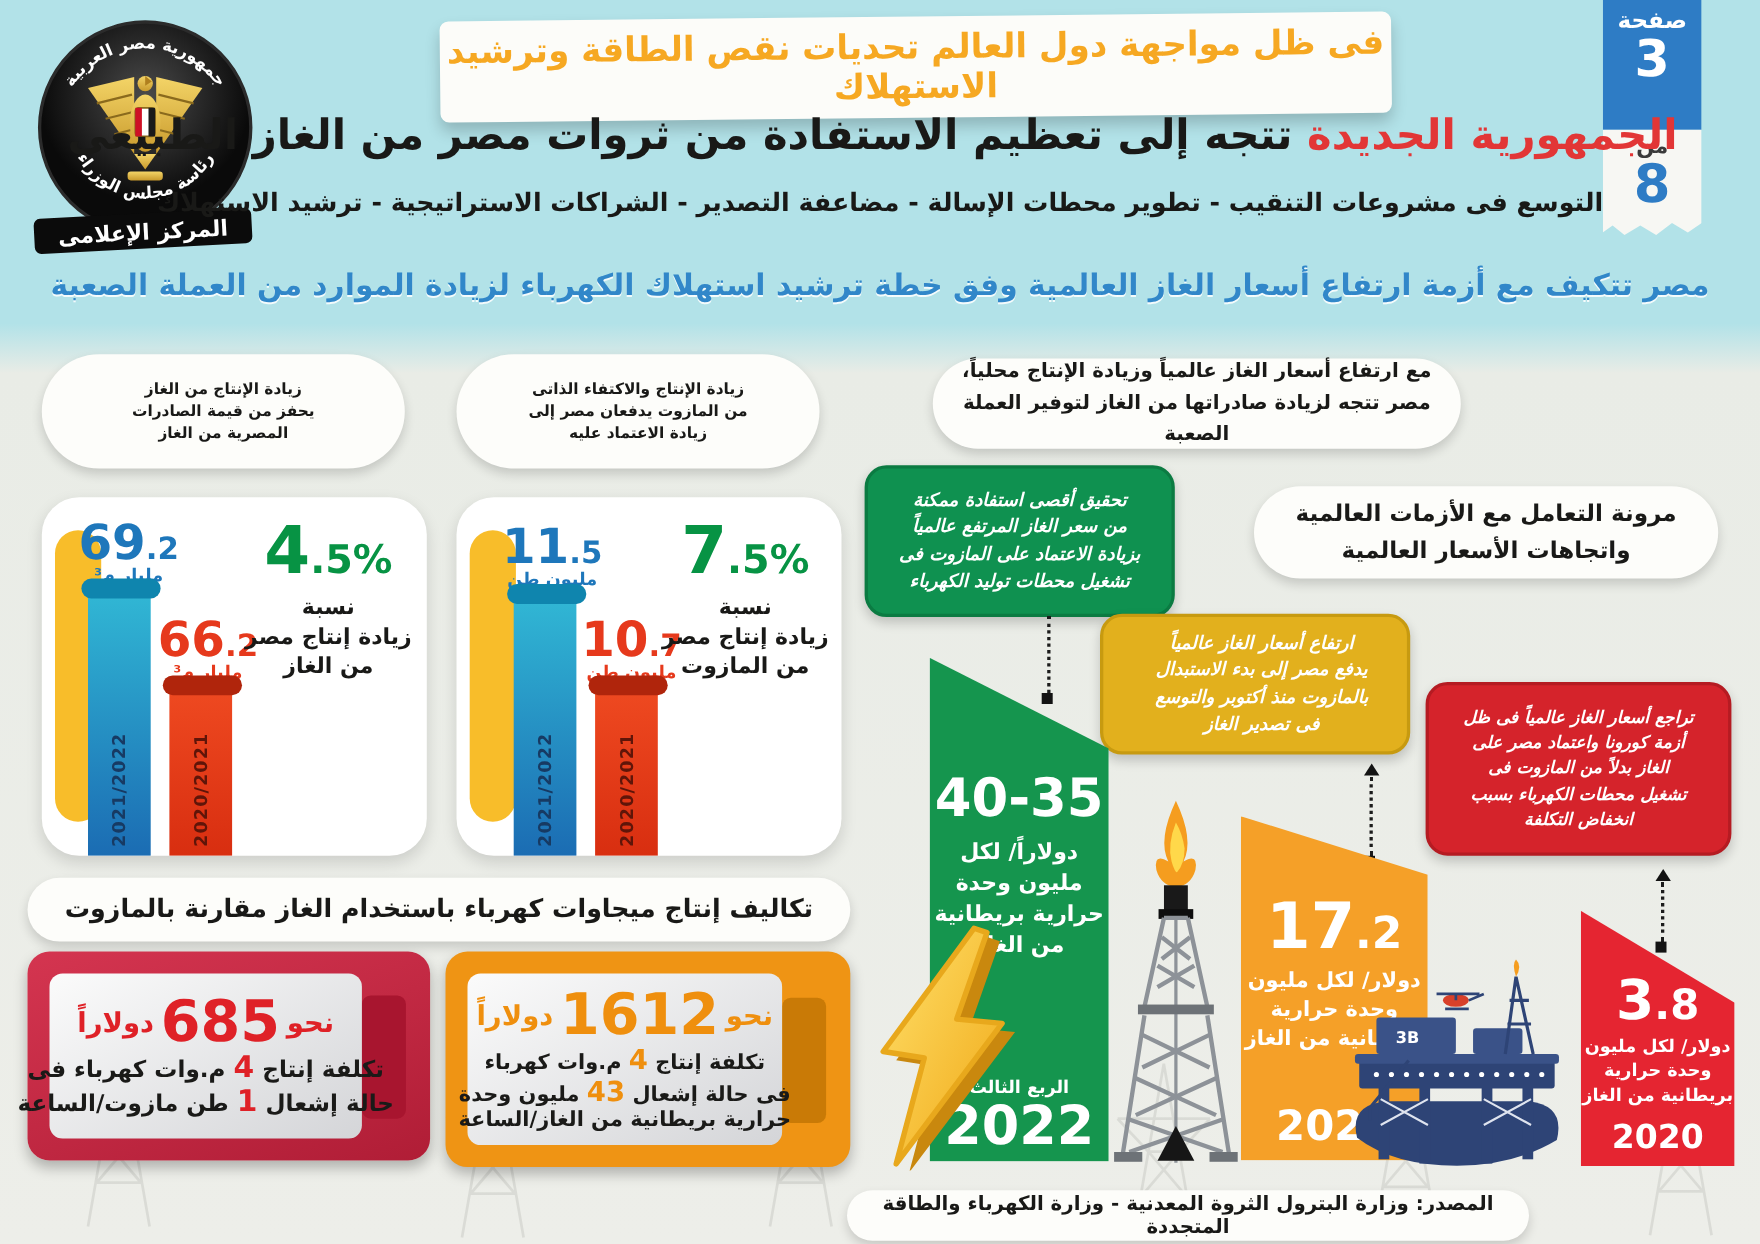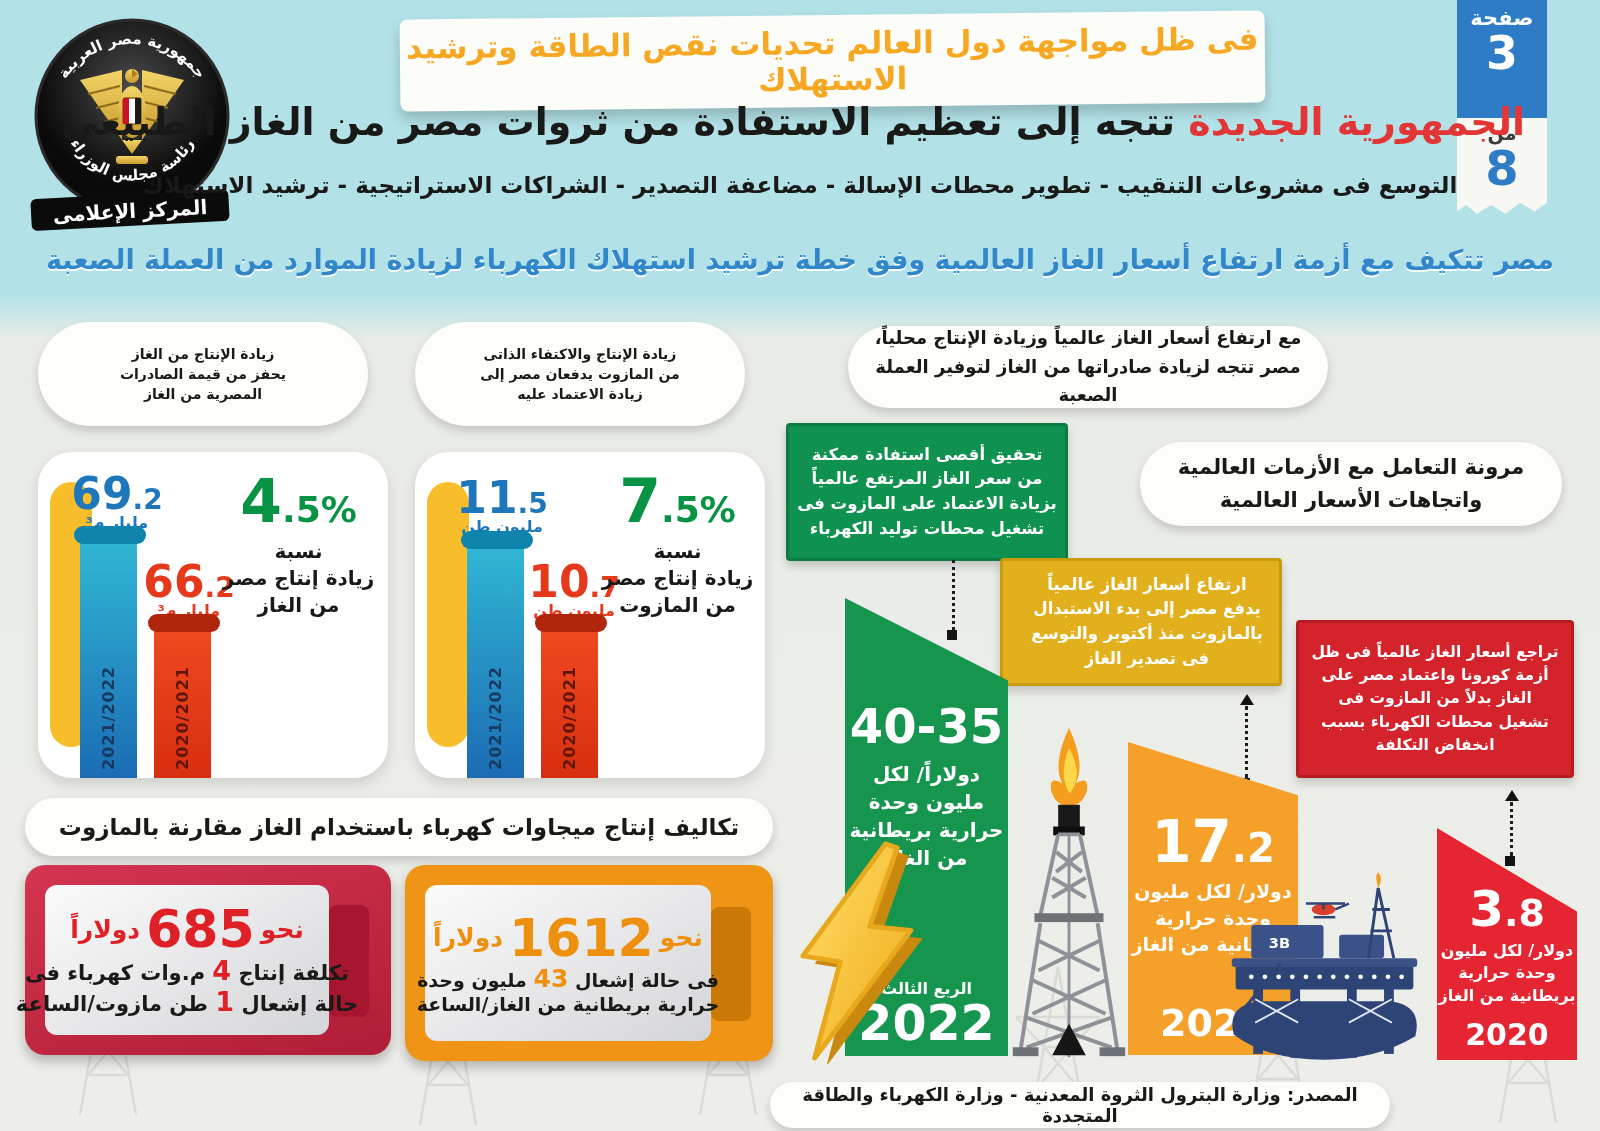--- a/index.html
+++ b/index.html
@@ -44,22 +44,22 @@
   .val .f{font-size:28px;}
   .val.blue{color:#1e77bb;} .val.red{color:#e6391c;}
   .unit{font-size:16px;margin-top:-6px;}
   .year{position:absolute;left:0;right:0;bottom:8px;display:flex;justify-content:center;}
   .year span{writing-mode:vertical-rl;transform:rotate(180deg);font-size:16px;letter-spacing:1px;}
   .year.on-blue span{color:#173a63;} .year.on-red span{color:#5f1509;}
   .pct{position:absolute;width:165px;text-align:center;color:#079344;}
   .pct .m{font-size:60px;} .pct .f{font-size:36px;}
   .pct-cap{font-size:20px;color:#191917;line-height:1.35;margin-top:2px;}
   
-  .note{border-radius:4px;color:#fff;display:flex;align-items:center;justify-content:center;
-    box-shadow:0 5px 10px rgba(0,0,0,.18);line-height:1.5;text-align:center;}
+  .note{border-radius:20px;color:#fff;display:flex;align-items:center;justify-content:center;
+    box-shadow:0 5px 10px rgba(0,0,0,.18);line-height:1.5;text-align:center;font-style:italic;}
   #greenbox{left:786px;top:423px;width:276px;height:132px;background:#0f9150;border:3px solid #0b7b42;font-size:16.5px;}
   #yellowbox{left:1000px;top:558px;width:264px;height:122px;background:#e2b01d;border:3px solid #c79a10;font-size:16.5px;padding-left:12px;}
   #redbox{left:1296px;top:620px;width:272px;height:152px;background:#d5232b;border:3px solid #b51b22;font-size:15.5px;}
   
   .dotline{position:absolute;width:0;border-left:3px dotted #1c1c1c;}
   .sq{position:absolute;width:10px;height:10px;background:#131313;}
   .arrowup{position:absolute;width:0;height:0;border-left:7px solid transparent;border-right:7px solid transparent;border-bottom:11px solid #131313;}
   
   .flag{position:absolute;color:#fff;text-align:center;}
   #flag2022{left:845px;top:598px;width:163px;height:458px;background:#15954e;
@@ -387,20 +387,23 @@
 
   <div id="costcard2" class="costcard">
     <div class="ribbonfold"></div>
     <div class="costinner">
       <div class="cost-top">
         <span class="small">نحو</span>
         <span class="big ltr">1612</span>
         <span class="small">دولاراً</span>
       </div>
       <div class="cost-line">
+        <span>تكلفة إنتاج </span><span class="cn ltr">4</span><span> م.وات كهرباء</span>
+      </div>
+      <div class="cost-line">
         <span>فى حالة إشعال </span><span class="cn ltr">43</span><span> مليون وحدة</span>
       </div>
       <div class="cost-line">حرارية بريطانية من الغاز/الساعة</div>
     </div>
   </div>
 
   <div id="sourcepill" class="abs pill rtl c">المصدر: وزارة البترول الثروة المعدنية - وزارة الكهرباء والطاقة المتجددة</div>
 
 </div>
 

